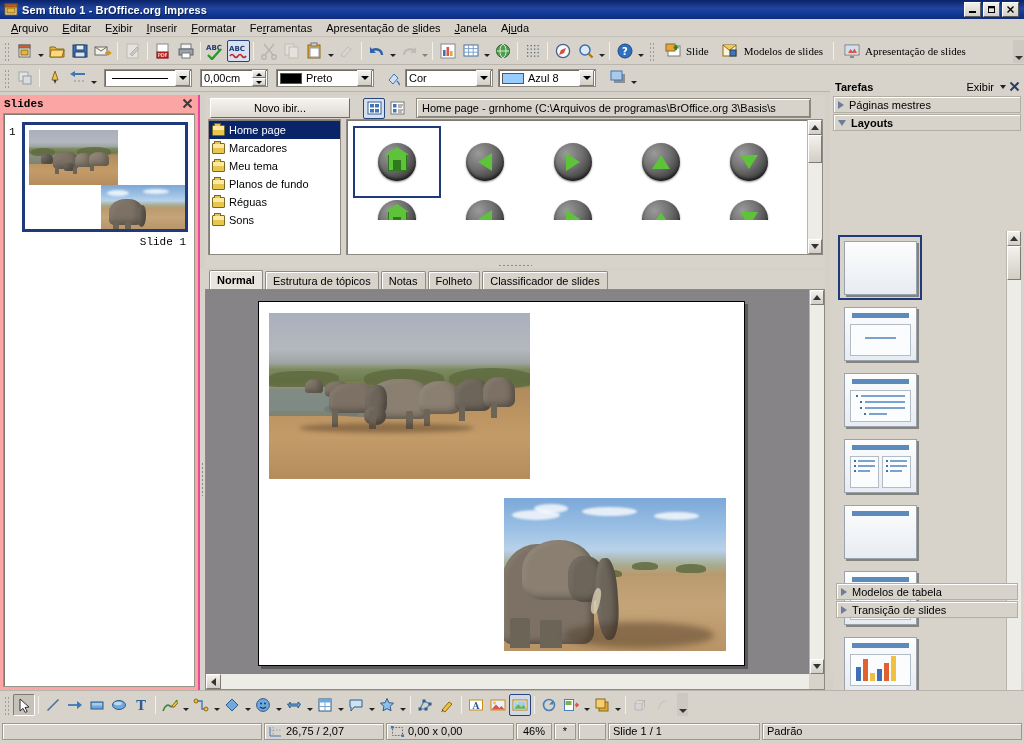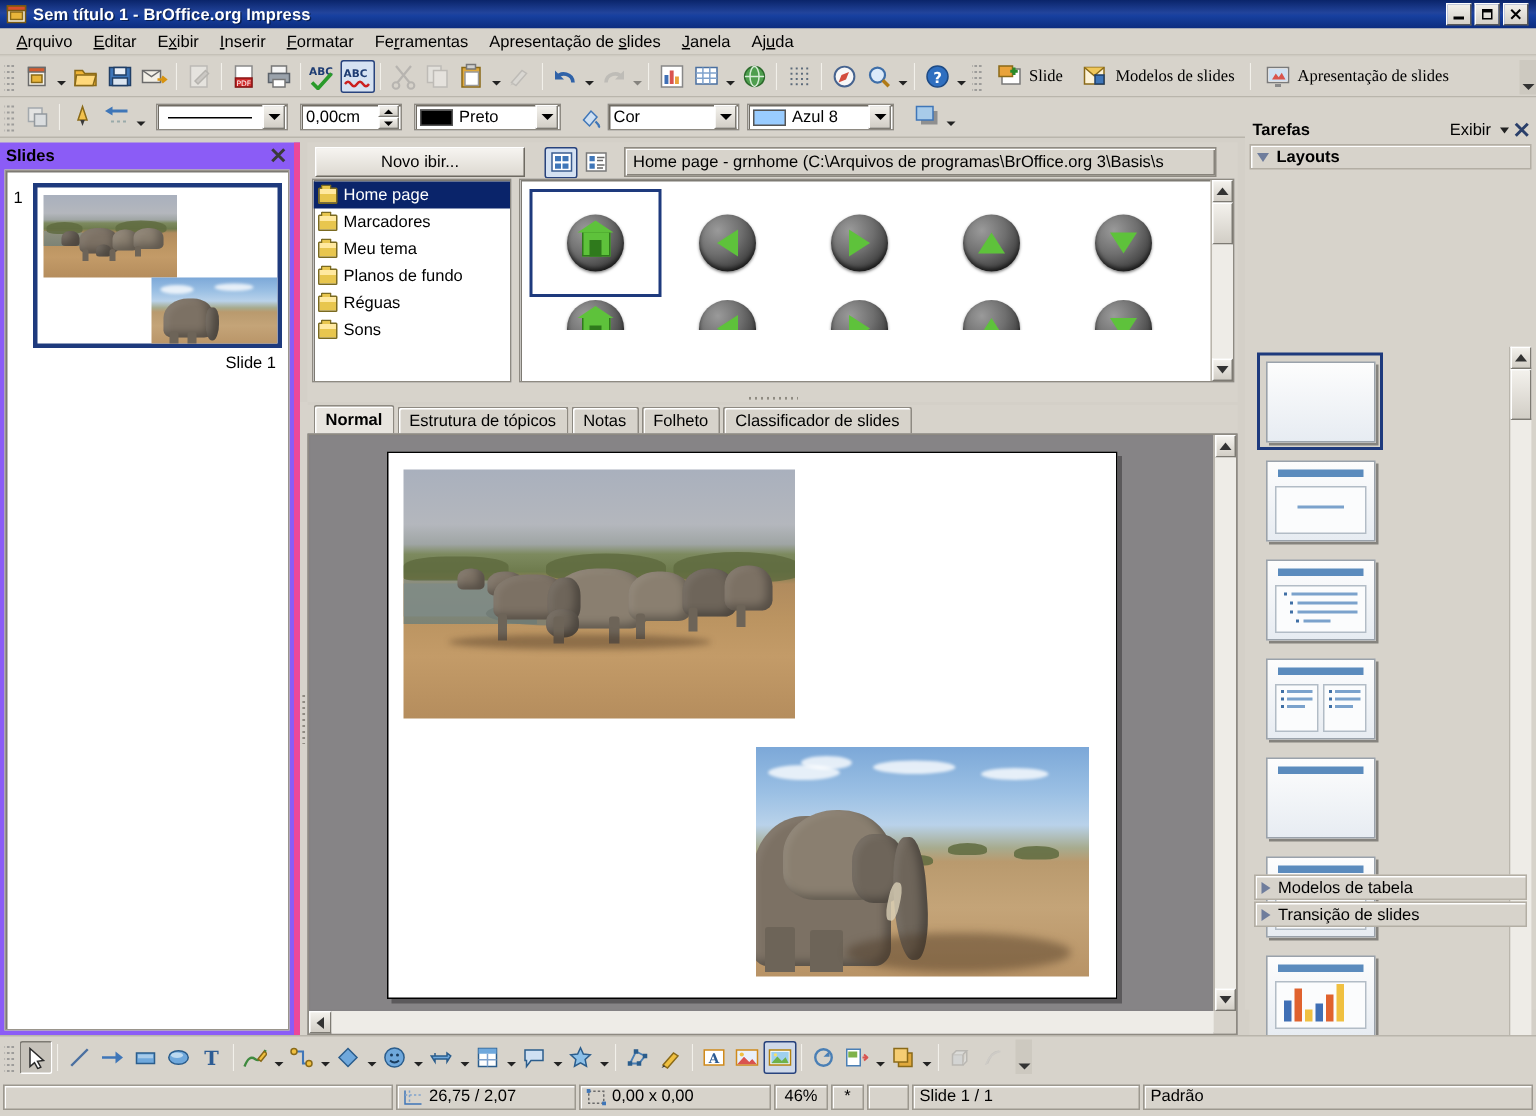--- a/index.html
+++ b/index.html
@@ -100,21 +100,21 @@
     display:flex;align-items:center;justify-content:center;
   }
   .spin div.up:after{content:"";border-left:3px solid transparent;border-right:3px solid transparent;border-bottom:3px solid #000;}
   .spin div.dn:after{content:"";border-left:3px solid transparent;border-right:3px solid transparent;border-top:3px solid #000;}
   .swatch{ width:22px;height:11px;border:1px solid #555; flex:none; }
   .lineprev{ flex:1;height:1px;background:#000;margin:0 4px; }
 
   
   .slides-panel{
     position:absolute; left:0; top:95px; width:200px; height:595px;
-    background:#8b5cf6; border-right:4px solid #ec4899;
+    background:#fca5a5; border-right:2px solid #ec4899;font-family:Liberation Mono, monospace;
   }
   .panel-head{
     height:17px; display:flex; align-items:center; padding:0 4px;
     font-weight:bold; font-size:11px; color:#000;
   }
   .panel-head .ph-title{ flex:1; }
   .close-x{
     width:13px;height:13px;display:flex;align-items:center;justify-content:center;
     font-family:"Liberation Sans",sans-serif; font-weight:bold; font-size:11px; color:#333;
   }
@@ -1008,20 +1008,24 @@
       <span class="t-title">Tarefas</span>
       <span class="t-view">Exibir</span>
       <span class="tk-arrow"></span>
       <span class="close-x">
         <svg width="11" height="11" viewBox="0 0 11 11">
           <path d="M1.5 1.5L9.5 9.5M9.5 1.5L1.5 9.5" stroke="#2a3f6a" stroke-width="2"></path>
         </svg>
       </span>
     </div>
 
+    <div class="tsec">
+      <span class="tri-r"></span>
+      <span>Páginas mestres</span>
+    </div>
 
     <div class="tsec open">
       <span class="tri-d"></span>
       <span>Layouts</span>
     </div>
 
     <div class="layouts-area">
       <div class="lay-grid">
 
         <div class="lay-cell sel">

